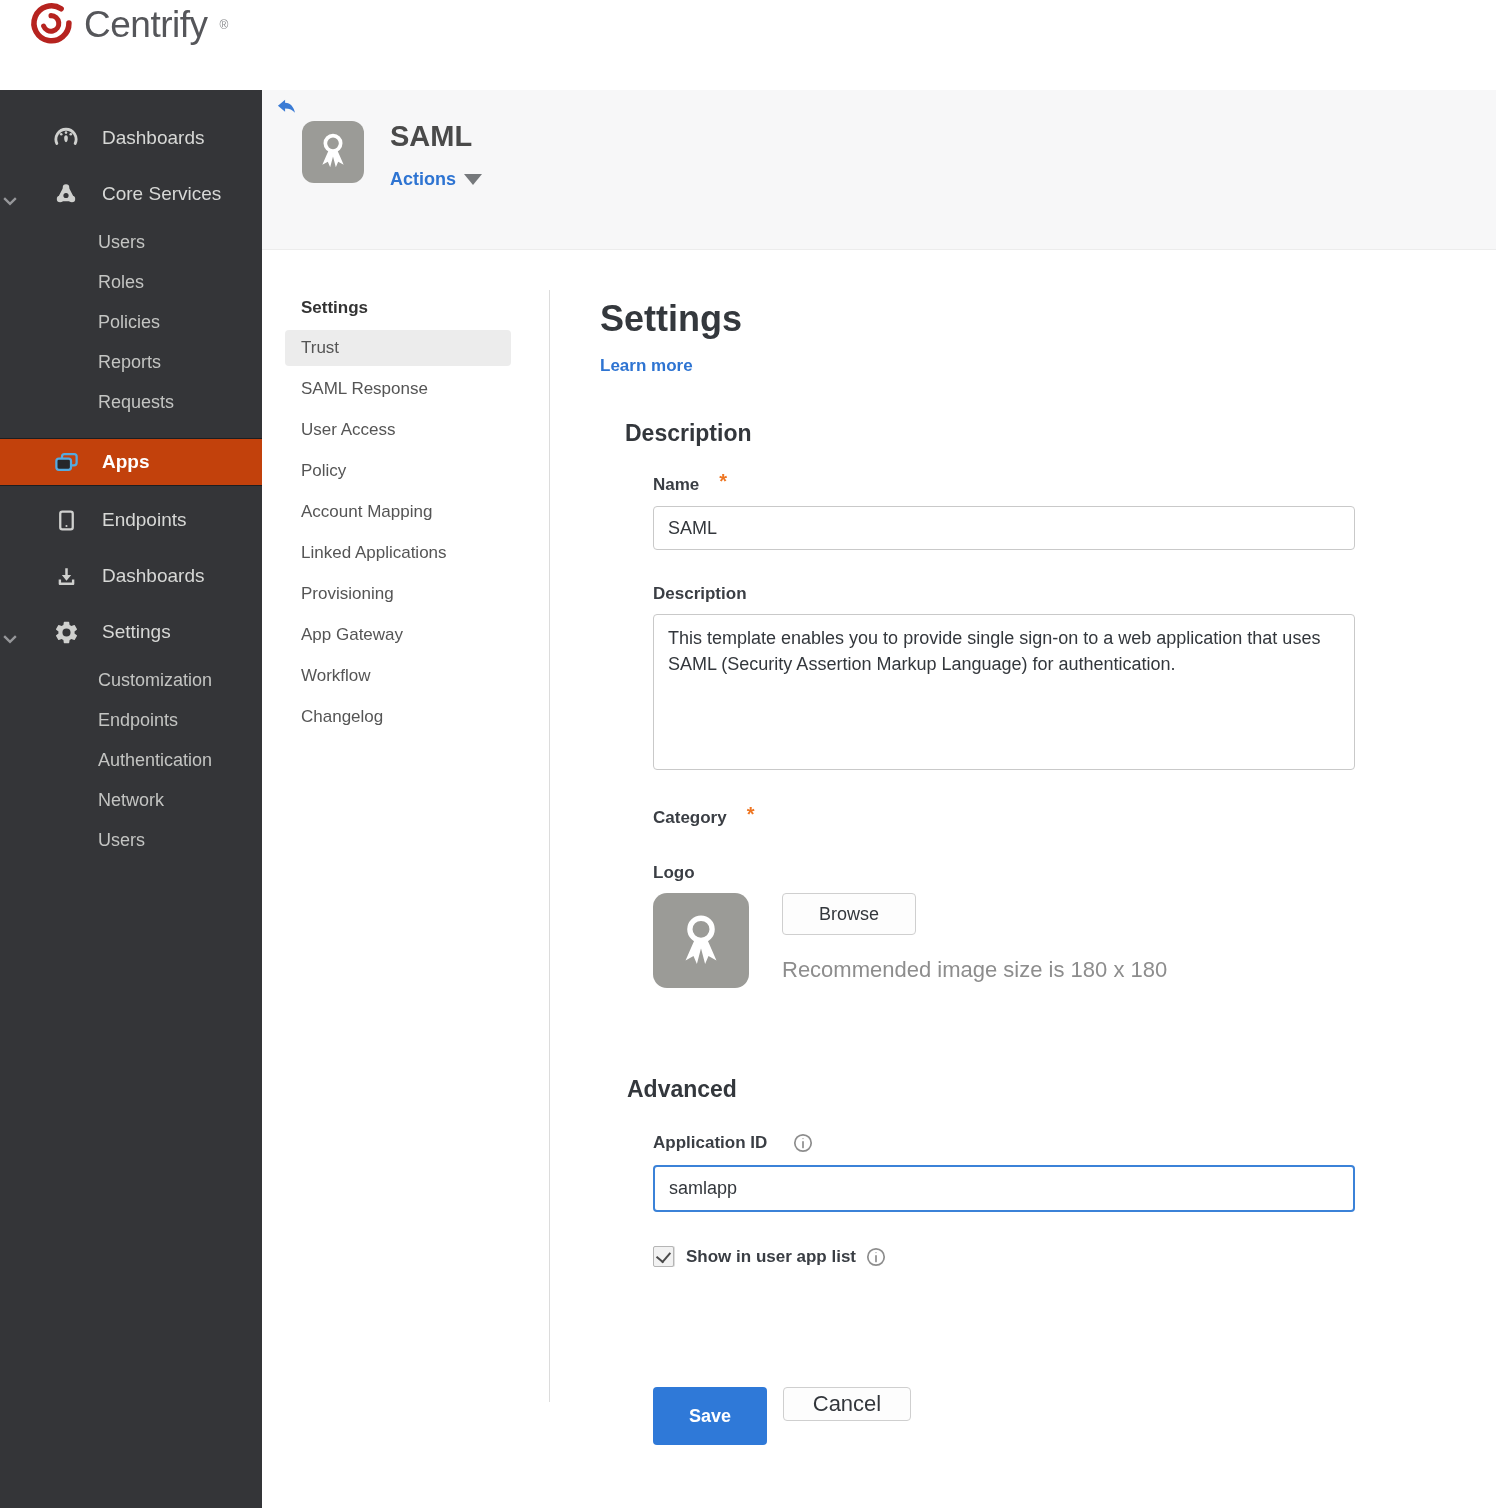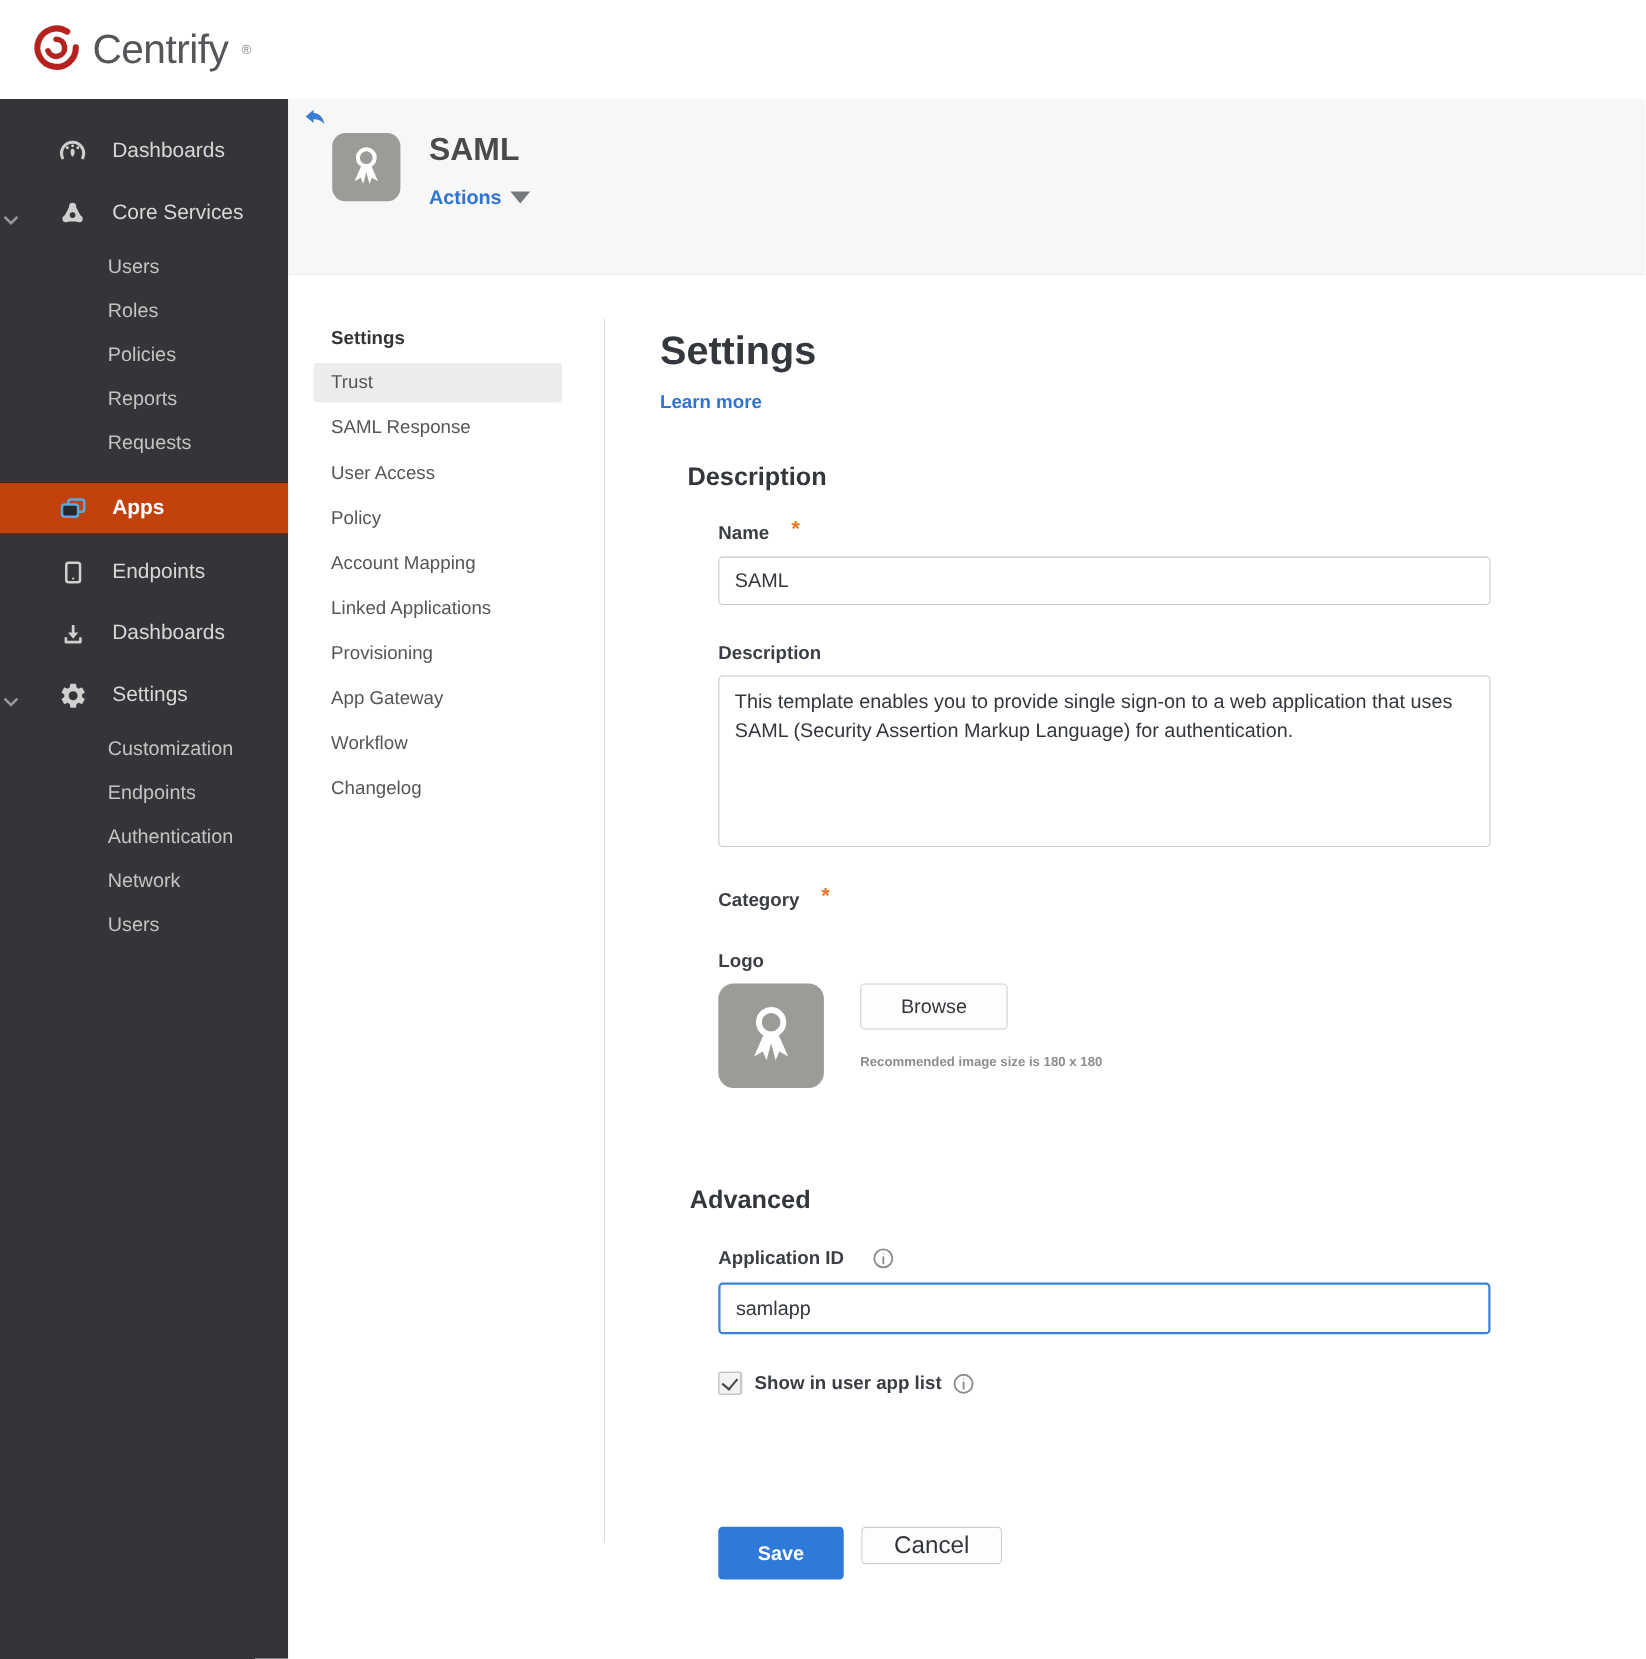--- a/index.html
+++ b/index.html
@@ -4,21 +4,21 @@
 <style>
   * { margin:0; padding:0; box-sizing:border-box; }
   html,body { background:#fff; }
   body {
     width:1496px; height:1508px; position:relative;
     font-family:"Liberation Sans", sans-serif; color:#333;
     overflow:hidden;
   }
 
   
-  .topbar { height:90px; background:#fff; display:flex; align-items:center; padding-left:28px; }
+  .topbar { height:90px; background:#fff; display:flex; align-items:flex-start; padding-left:28px; }
   .brand { display:flex; align-items:center; gap:10px; }
   .brand-text { font-size:37px; color:#55565a; font-weight:500; letter-spacing:-0.5px; }
   .brand-tm { font-size:12px; color:#8a8b8e; vertical-align:super; margin-left:2px; }
 
   
   .sidebar { position:absolute; left:0; top:90px; width:262px; bottom:0; background:#343538; padding-top:20px; }
   .nav-item { position:relative; display:flex; align-items:center; height:56px; padding-left:52px; gap:22px;
               color:#d7d8d6; font-size:19px; cursor:pointer; }
   .nav-item .ico { width:28px; height:28px; display:flex; align-items:center; justify-content:center; color:#cfd0ce; flex:0 0 28px; }
   .nav-item .grp-chevron { position:absolute; left:3px; top:50%; transform:translateY(-50%); color:#96979a; width:14px; height:10px; }
@@ -58,31 +58,31 @@
   .req { color:#ee7623; font-size:20px; font-weight:bold; position:relative; top:-3px; }
   .text-input { margin-top:10px; width:702px; height:44px; border:1px solid #c9c9c9; border-radius:4px;
                 font-size:18px; color:#33373c; padding:0 14px; font-family:"Liberation Sans",sans-serif; background:#fff; }
   .text-area { margin-top:10px; width:702px; height:156px; border:1px solid #c9c9c9; border-radius:4px;
                font-size:18px; color:#33373c; padding:10px 14px; line-height:1.45; resize:none; font-family:"Liberation Sans",sans-serif; }
   .mt34 { margin-top:34px; } .mt32 { margin-top:32px; }
   .logo-row { margin-top:10px; display:flex; gap:33px; }
   .logo-square { width:96px; height:95px; border-radius:14px; background:#9b9b97; display:flex; align-items:center; justify-content:center; }
   .browse-btn { width:134px; height:42px; background:#fdfdfd; border:1px solid #cfcfcf; border-radius:4px;
                 font-size:18px; color:#33373c; cursor:pointer; font-family:"Liberation Sans",sans-serif; }
-  .logo-hint { margin-top:22px; font-size:12px; color:#8d8d8d;font-weight:bold; }
+  .logo-hint { margin-top:22px; font-size:22px; color:#8d8d8d; }
   .sec-adv { margin-top:88px; margin-left:27px; }
   .focused { border:2px solid #3b82d8; height:47px; }
   .chk-row { margin-top:34px; display:flex; align-items:center; gap:12px; }
   .checkbox { width:21px; height:21px; background:#f2f2f2; border:1px solid #b5b5b5; border-radius:2px;
               position:relative; cursor:pointer; box-shadow:1px 0 0 #ddd; }
   .checkbox::after { content:""; position:absolute; left:5px; top:2px; width:7px; height:11px;
                      border:solid #4a4a4a; border-width:0 2.5px 2.5px 0; transform:rotate(40deg); }
   .chk-label { font-size:17px; font-weight:bold; color:#3a3e44; display:flex; align-items:center; gap:10px; }
   .btn-row { margin-top:120px; display:flex; gap:16px; }
-  .btn-save { width:114px; height:48px; background:#2f79d8; color:#fff; border:none; border-radius:4px;
+  .btn-save { width:114px; height:58px; background:#2f79d8; color:#fff; border:none; border-radius:4px;
               font-size:18px; font-weight:bold; cursor:pointer; font-family:"Liberation Sans",sans-serif; }
   .btn-cancel { width:128px; height:34px; background:#fdfdfd; color:#33373c; border:1px solid #cfcfcf; border-radius:4px;
                 font-size:22px; cursor:pointer; font-family:"Liberation Sans",sans-serif; }
   .info-ico { width:20px; height:20px; display:inline-flex; cursor:pointer; }
 </style>
 </head>
 <body>
 
 <div class="topbar">
   <div class="brand">

